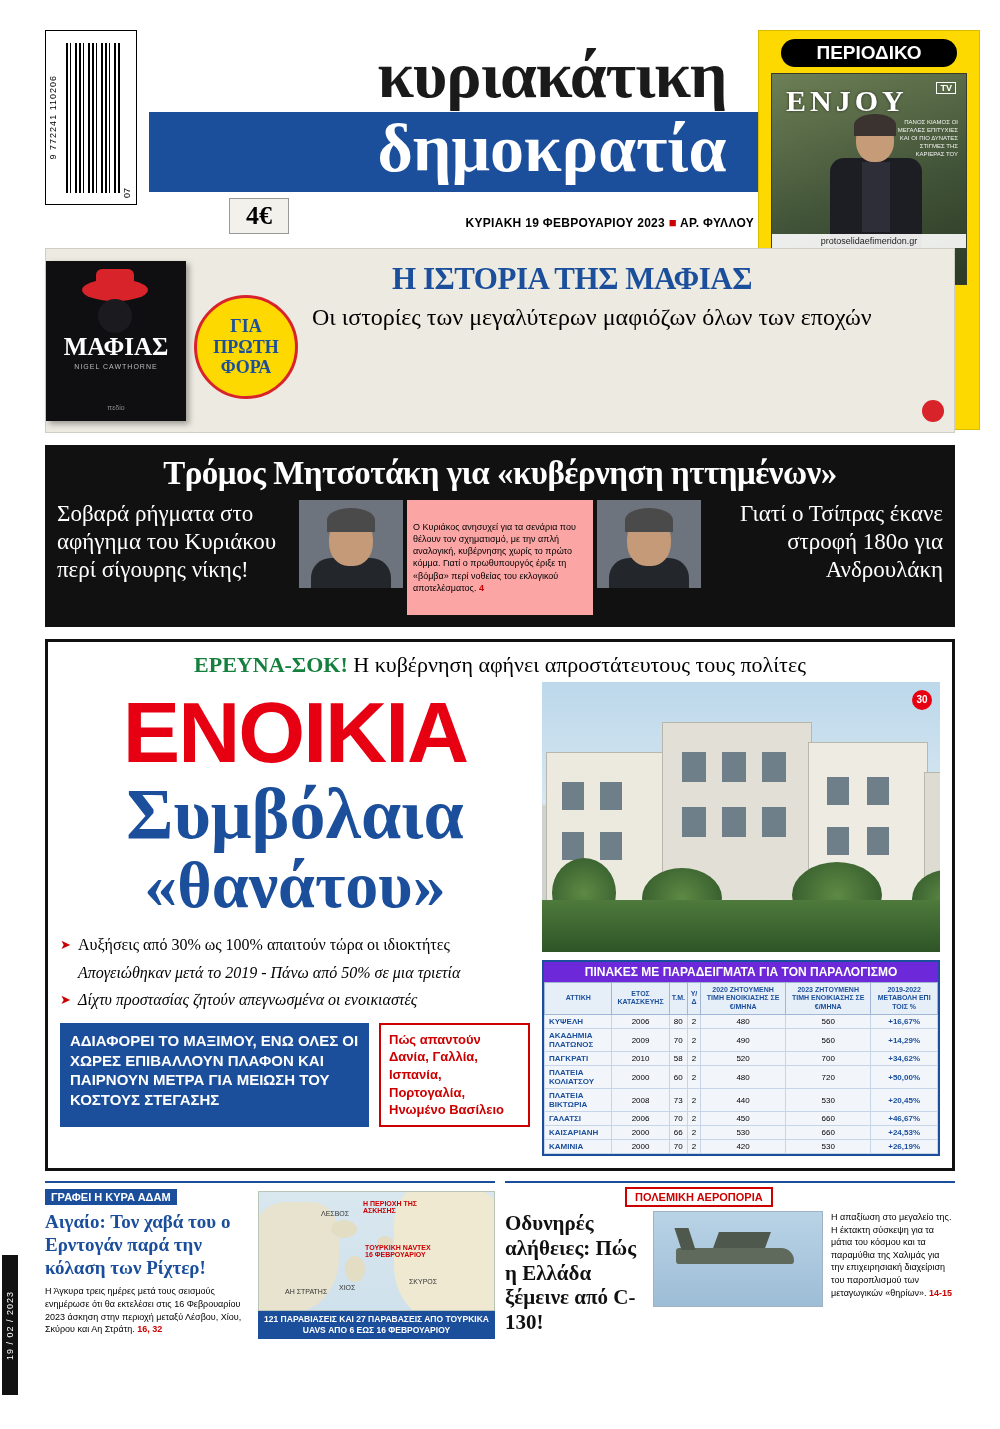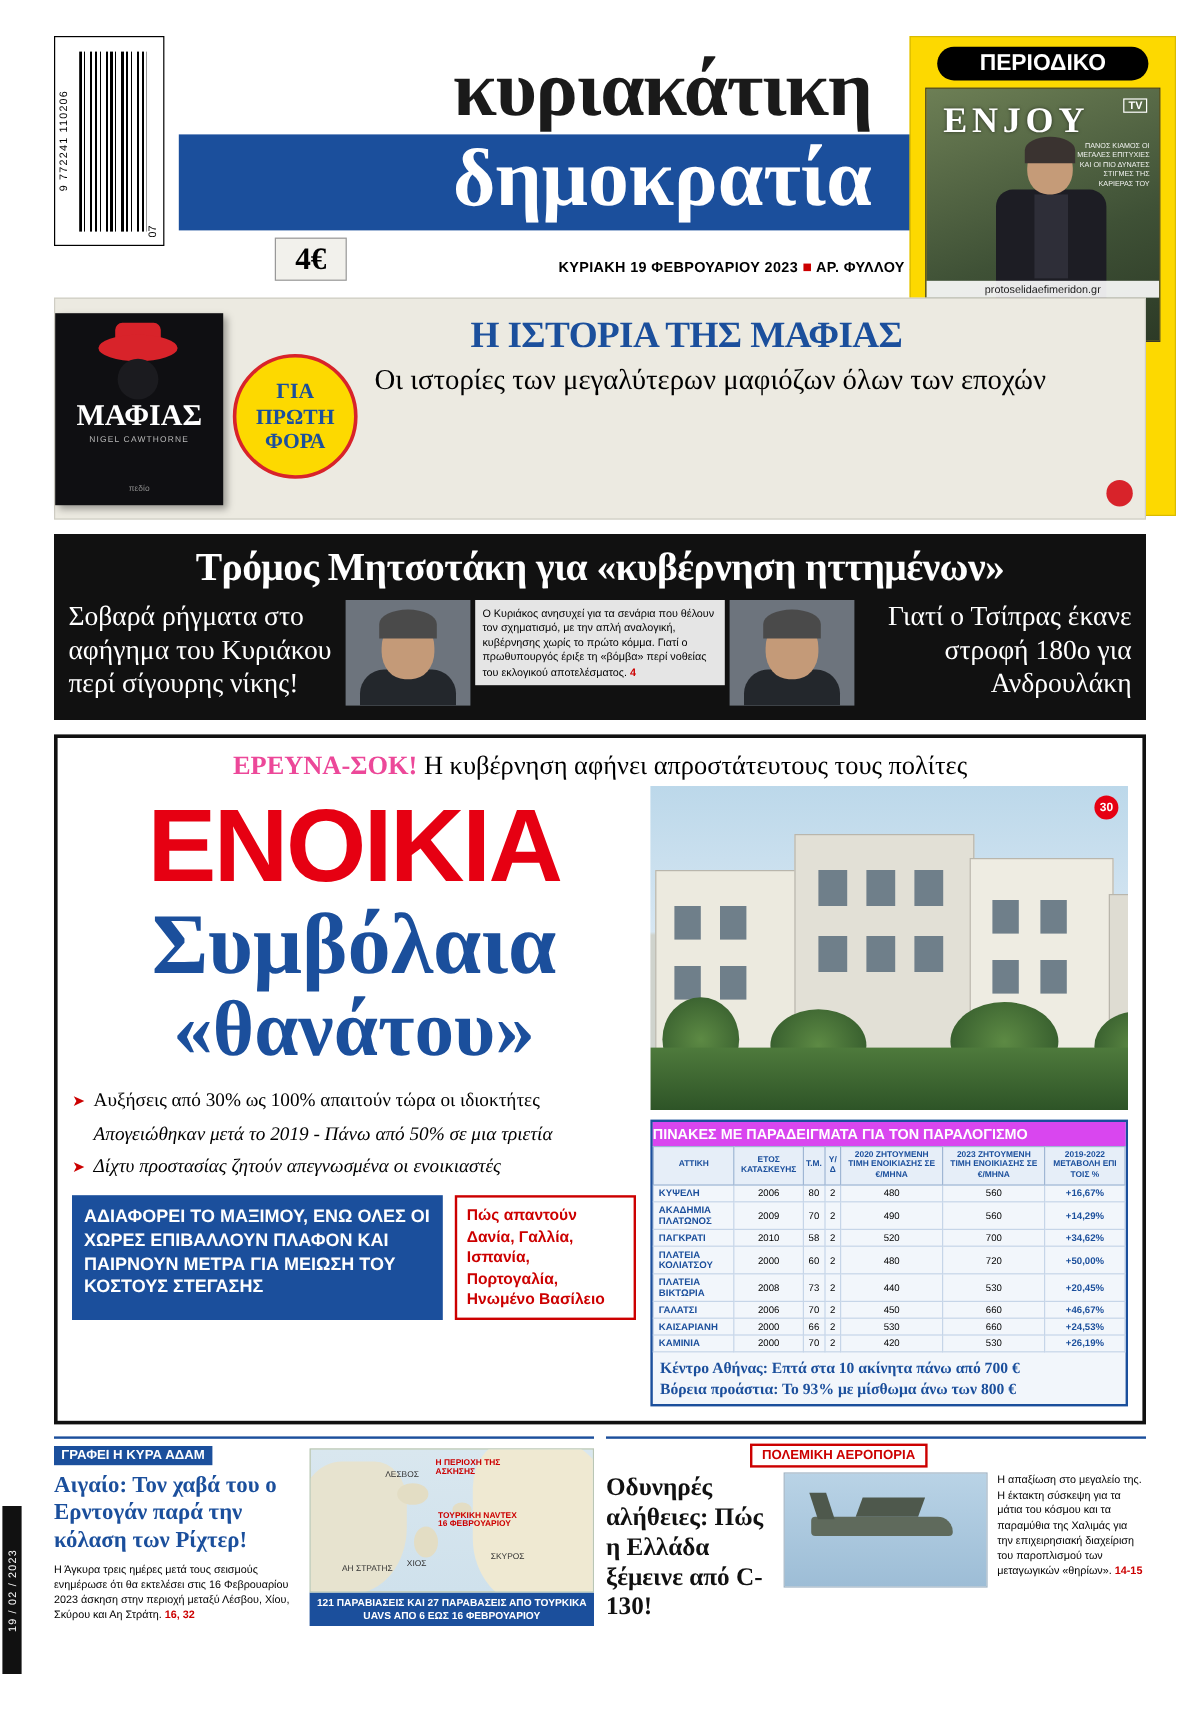--- a/index.html
+++ b/index.html
@@ -198,29 +198,29 @@
   }
   .pol-row { display: flex; align-items: flex-start; }
   .pol-col-l { width: 250px; font-family: "Liberation Serif", serif; font-size: 23px; line-height: 1.22; }
   .pol-col-r { width: 250px; text-align: right; font-family: "Liberation Serif", serif; font-size: 23px; line-height: 1.22; }
   .pol-mid { flex: 1; display: flex; align-items: flex-start; justify-content: center; gap: 4px; }
   .portrait { width: 104px; height: 88px; background: #6d747d; position: relative; overflow: hidden; }
   .portrait .p-head { position: absolute; left: 30px; top: 14px; width: 44px; height: 52px; background: #c49a78; border-radius: 50% 50% 44% 44%; }
   .portrait .p-hair { position: absolute; left: 28px; top: 8px; width: 48px; height: 24px; background: #4a4a4a; border-radius: 50% 50% 0 0; }
   .portrait .p-suit { position: absolute; left: 12px; bottom: 0; width: 80px; height: 30px; background: #23272c; border-radius: 20px 20px 0 0; }
   .pol-note {
-    width: 208px; background: #e5e5e5; color: #000; padding: 5px 6px;
+    width: 186px; background: #fca5a5; color: #000; padding: 21px 6px;
     font-family: "Liberation Sans", sans-serif; font-size: 9px; line-height: 1.35;
   }
   .pol-note .pg { color: #cc0000; font-weight: bold; }
 
   
   .main { margin: 12px 45px 0 45px; border: 3px solid #111; padding: 10px 12px 12px 12px; }
   .kicker { text-align: center; font-family: "Liberation Serif", serif; font-size: 22px; }
-  .kicker b { color: #ec4899; font-weight: bold; }
+  .kicker b { color: #15803d; font-weight: bold; }
   .main-row { display: flex; margin-top: 4px; }
   .main-left { width: 470px; }
   .enoikia {
     color: #e60012; font-family: "Liberation Sans", sans-serif; font-weight: bold;
     font-size: 86px; text-align: center; line-height: .98; letter-spacing: -2px; margin-top: 8px;
   }
   .symvolaia {
     color: #1b4f9c; font-family: "Liberation Serif", serif; font-weight: bold;
     font-size: 72px; text-align: center; line-height: 1.0; margin-top: 4px;
   }
@@ -257,21 +257,21 @@
   .bld.b1 { left: 4px; top: 70px; width: 120px; height: 200px; background: #eceadf; }
   .bld.b2 { left: 120px; top: 40px; width: 150px; height: 230px; background: #e2e0d6; }
   .bld.b3 { left: 266px; top: 60px; width: 120px; height: 210px; background: #eeece2; }
   .bld.b4 { left: 382px; top: 90px; width: 70px; height: 180px; background: #dedcd2; }
   .win { position: absolute; background: #6f7f8a; }
   .greenery { position: absolute; left: 0; bottom: 0; width: 100%; height: 52px; background: linear-gradient(#4e7a3c,#2e5427); }
   .tree { position: absolute; bottom: 24px; width: 64px; height: 70px; background: radial-gradient(circle at 50% 50%, #5d8a44, #30562a); border-radius: 50%; }
 
   .table-wrap { margin-top: 8px; border: 2px solid #1b4f9c; background: #f2f6fb; }
   .table-title {
-    background: #d946ef; color: #fff; 
+    background: #6d28d9; color: #fff; text-align: center;
     font-family: "Liberation Sans", sans-serif; font-weight: bold; font-size: 12px; padding: 3px 0;
   }
   table.rent { width: 100%; border-collapse: collapse; font-family: "Liberation Sans", sans-serif; font-size: 8px; }
   table.rent th {
     border: 1px solid #9fb6d4; color: #1b4f9c; font-size: 7px; padding: 3px 2px;
     line-height: 1.2; background: #e6eef8;
   }
   table.rent td {
     border: 1px solid #c6d5e8; text-align: center; padding: 2px 1px; font-size: 8px;
   }
@@ -565,24 +565,20 @@
                   <td class="area">ΚΑΜΙΝΙΑ</td>
                   <td>2000</td>
                   <td>70</td>
                   <td>2</td>
                   <td>420</td>
                   <td>530</td>
                   <td class="chg">+26,19%</td>
                 </tr>
               </tbody>
           </table>
-          <div class="table-notes">
-            <div>Κέντρο Αθήνας: Επτά στα 10 ακίνητα πάνω από 700 €</div>
-            <div>Βόρεια προάστια: Το 93% με μίσθωμα άνω των 800 €</div>
-          </div>
         </div>
       </div>
     </div>
   </div>
 
   <div class="bottom">
     <div class="bcol left">
       <div class="bl-text">
         <div class="byline">ΓΡΑΦΕΙ Η ΚΥΡΑ ΑΔΑΜ</div>
         <h3>Αιγαίο: Τον χαβά του ο Ερντογάν παρά την κόλαση των Ρίχτερ!</h3>

